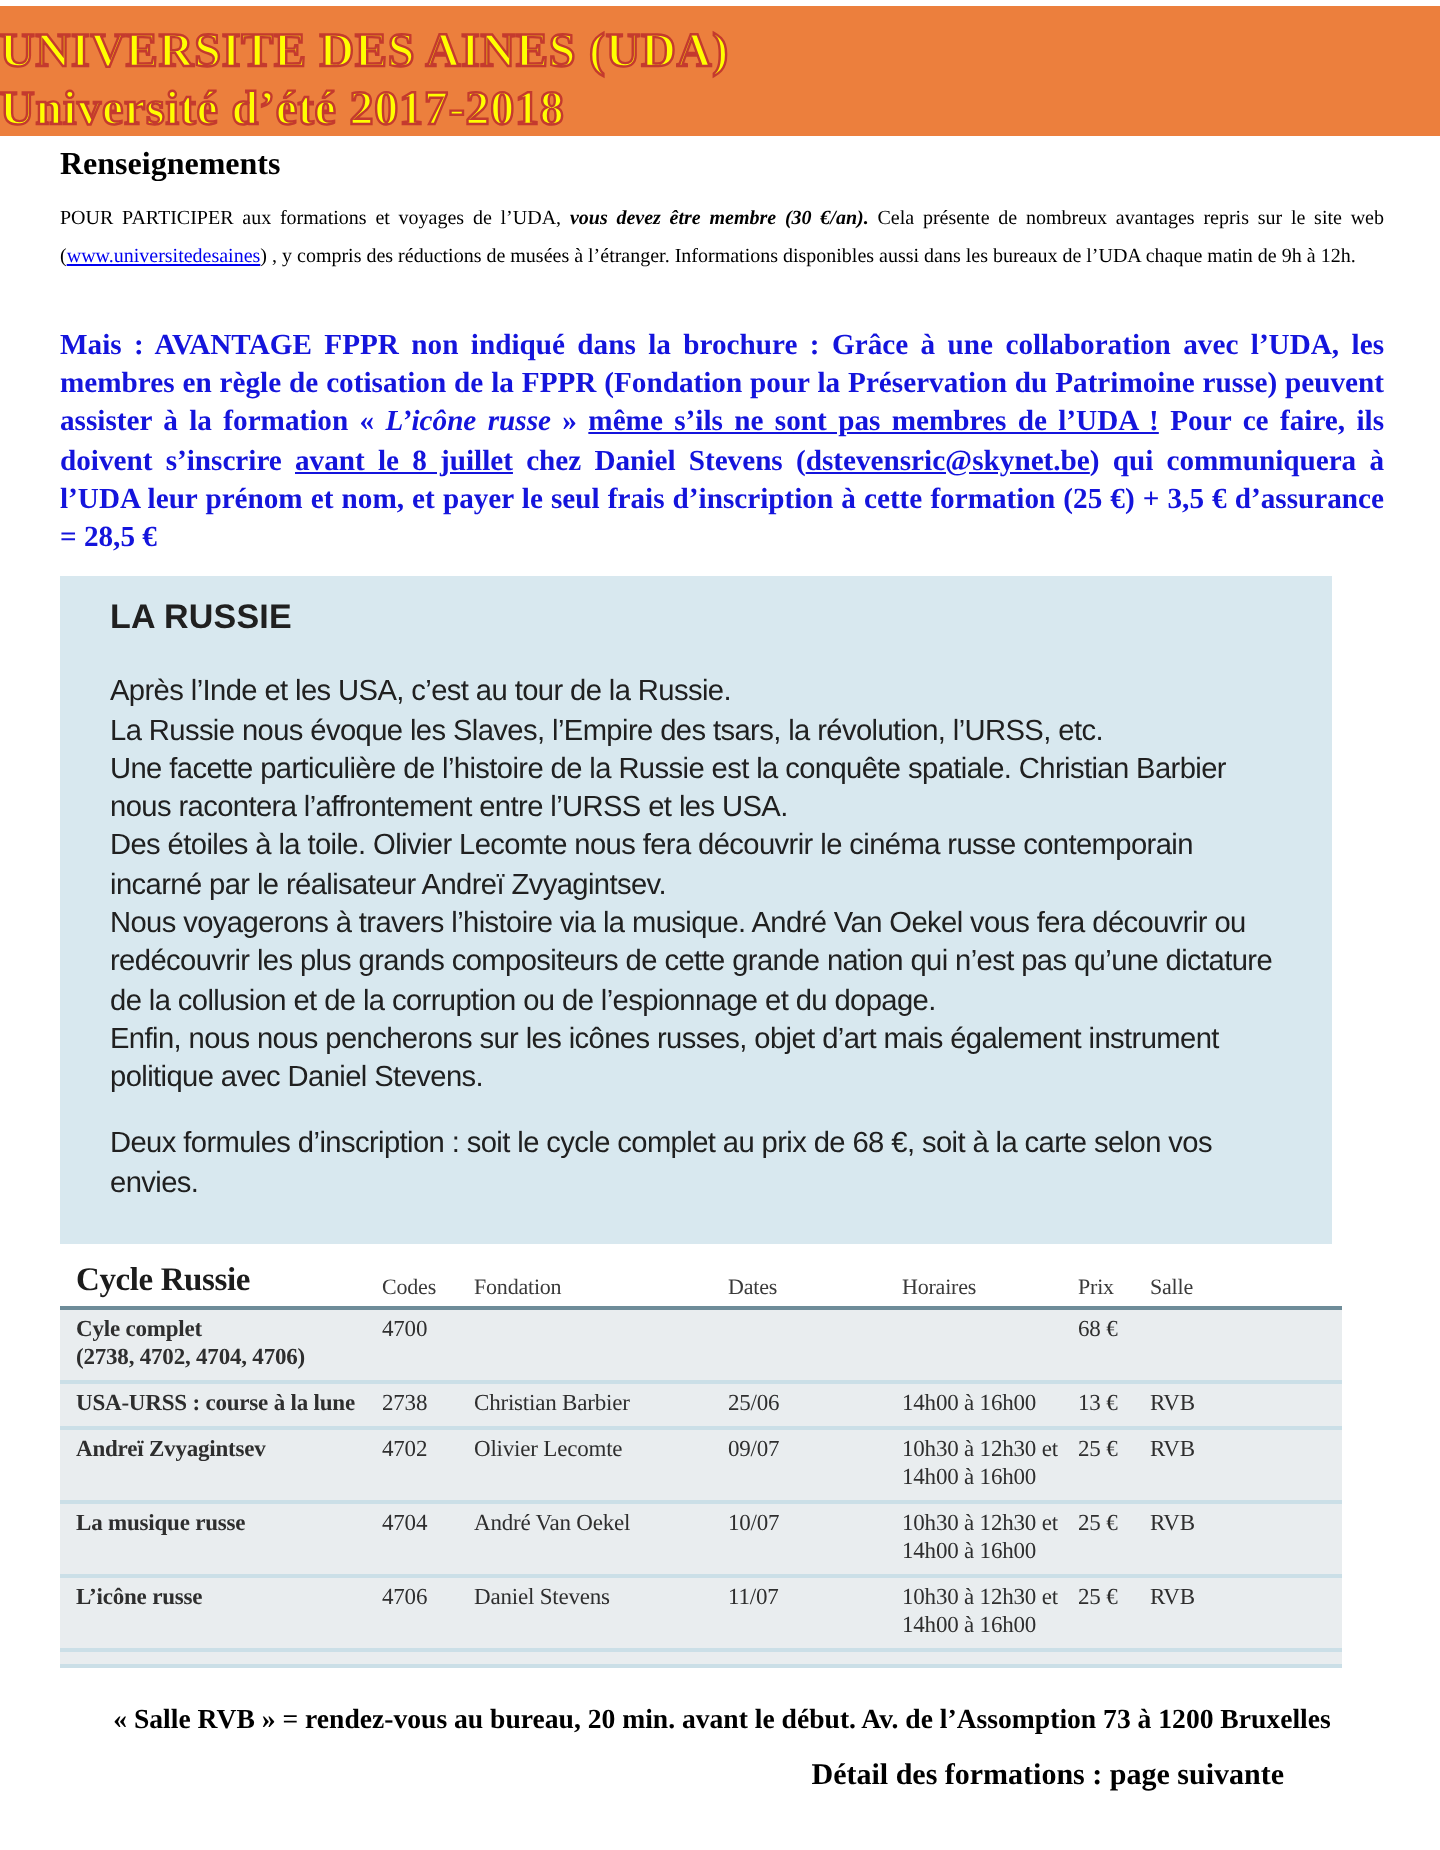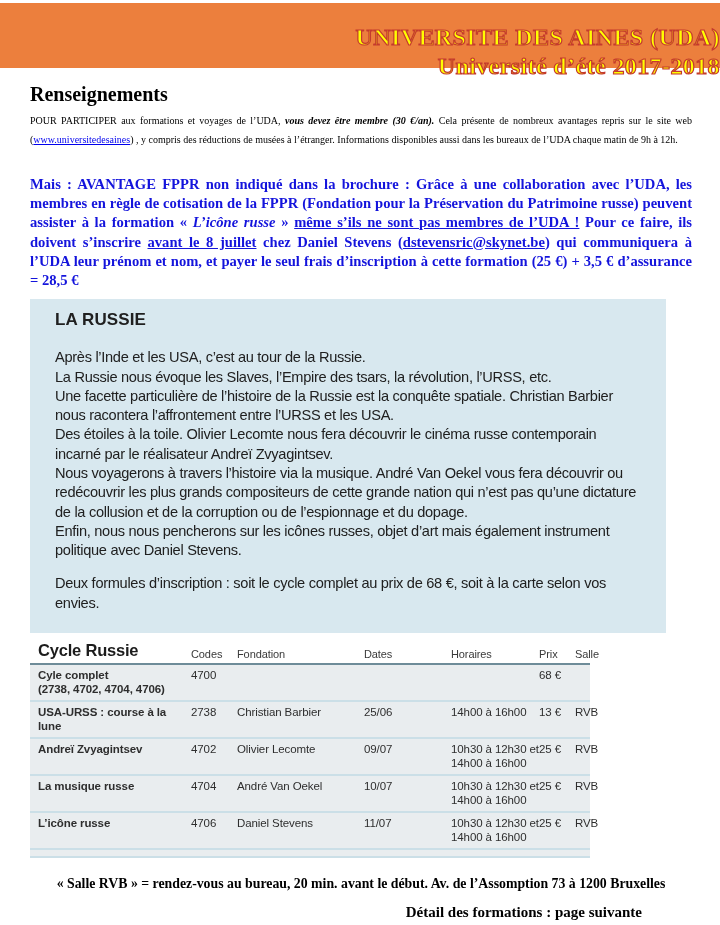--- a/index.html
+++ b/index.html
@@ -9,37 +9,37 @@
     overflow: hidden;
     background: #ffffff;
     font-family: "Liberation Serif", serif;
     color: #000;
   }
   
   .banner {
     margin-top: 3px;
     height: 65px;
     background: var(--banner_bg, #EC7F3D);
-    text-align: right;
-    padding-top: 20px;
+    text-align: left;
+    padding-top: 9px;
   }
   .banner-line {
     font-weight: bold;
     font-size: 24px;
     line-height: 29px;
     color: var(--banner_text, #FFFF00);
     -webkit-text-stroke: 1.2px var(--banner_outline, #C43A2E);
     letter-spacing: 0.4px;
   }
   
   .content { padding: 0 28px 0 30px; }
   .page-heading {
-    font-size: 20px;
-    font-weight: bold;
-    margin-top: 15px;
+    font-size: 16px;
+    font-weight: bold;
+    margin-top: 4px;
     line-height: 22px;
   }
   .p-intro {
     margin-top: 7px;
     font-size: 10px;
     line-height: 18.5px;
     text-align: justify;
   }
   .p-advantage {
     margin-top: 26px;
@@ -72,22 +72,22 @@
   }
   .russia-box p {
     font-size: 14.6px;
     line-height: 19.3px;
     letter-spacing: -0.3px;
   }
   .box-closing { margin-top: 14px; }
   
   .cycle-table {
     margin-top: 8px;
-    width: 560px;
-    font-family: Liberation Sans, sans-serif;
+    width: 641px;
+    font-family: Liberation Serif, serif;
   }
   .t-header, .t-row {
     display: grid;
     grid-template-columns: 161px 46px 127px 87px 88px 36px auto;
   }
   .t-header {
     align-items: end;
     padding-bottom: 3px;
     border-bottom: 2px solid var(--header_rule, #6E8C99);
   }

